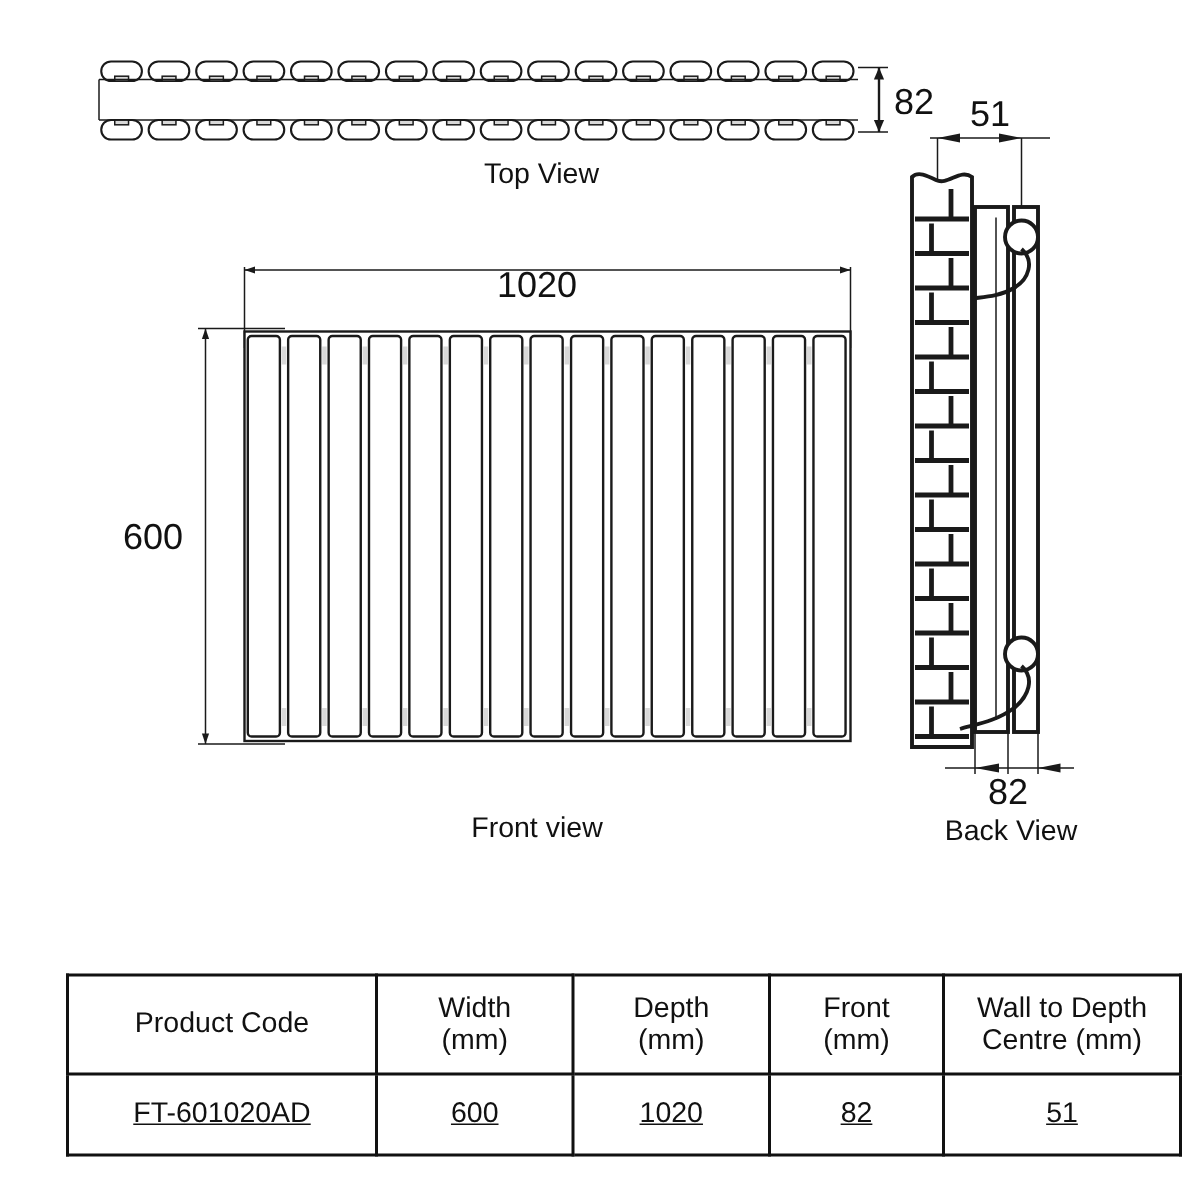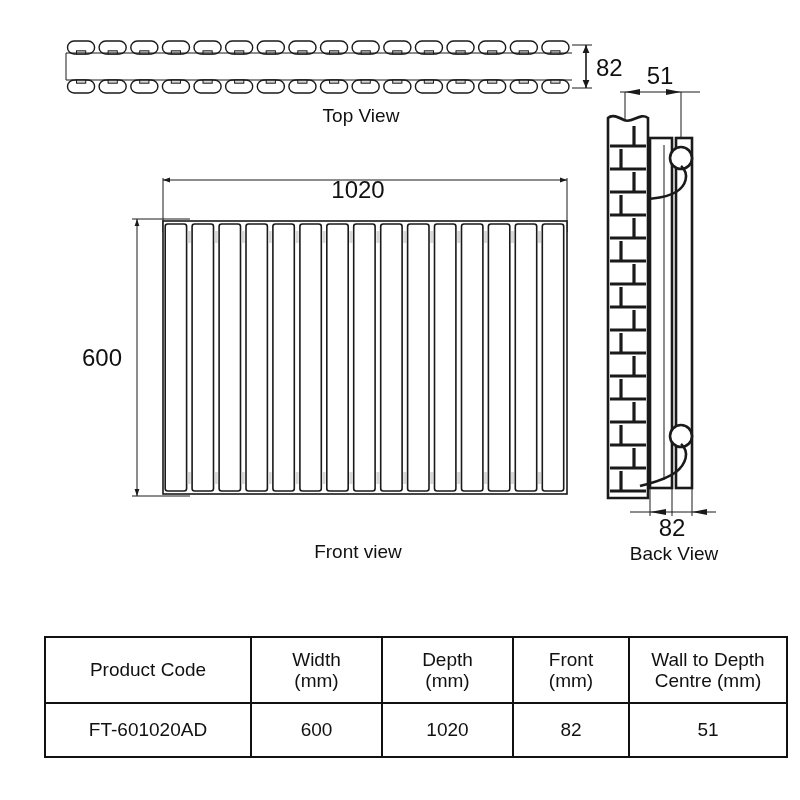--- a/index.html
+++ b/index.html
@@ -54,41 +54,42 @@
     fill: #ffffff;
   }
   .fill-k {
     fill: #1a1a1a;
   }
 
   
   #spec-table {
     position: absolute;
     left: 44px;
-    top: 636px;
+    top: 649px;
     width: 712px;
     border-collapse: collapse;
     table-layout: fixed;
     background: #ffffff;
   }
   #spec-table td {
     border: 2px solid #111111;
     text-align: center;
     vertical-align: middle;
     font-family: "Liberation Sans", sans-serif;
     font-size: 19px;
     color: #111111;
     padding: 3px 2px;
     line-height: 1.12;
   }
   #spec-table tr.head-row td {
     height: 58px;
   }
   #spec-table tr.body-row td {
     height: 46px;
+    text-decoration: underline;
   }
   .col-code  { width: 200px; }
   .col-h     { width: 125px; }
   .col-w     { width: 125px; }
   .col-d     { width: 110px; }
   .col-wp    { width: 152px; }
   .unit-line { display: block; }
 </style>
 </head>
 <body>

